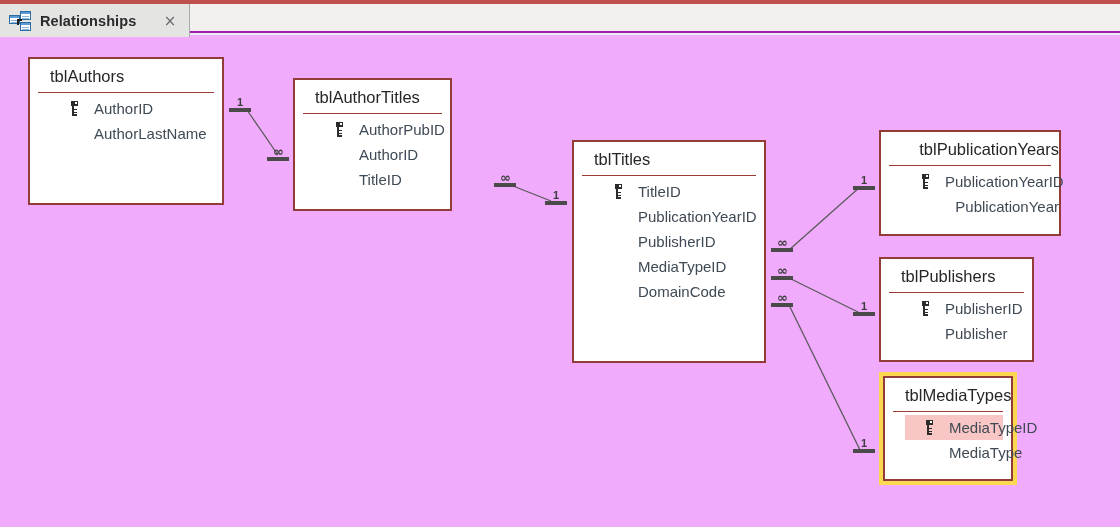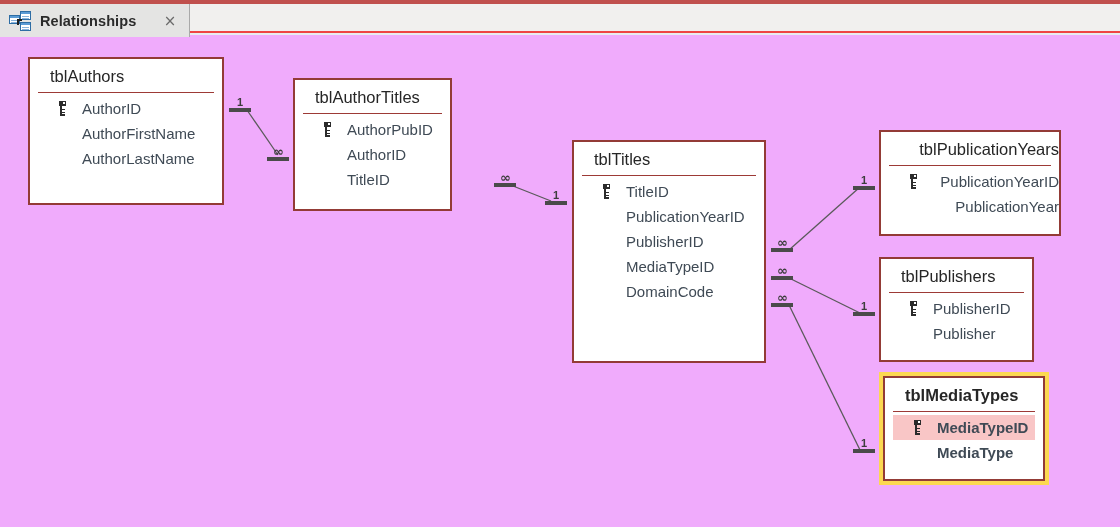--- a/index.html
+++ b/index.html
@@ -22,21 +22,21 @@
     width: 1120px; height: 4px;
     background: #c0504d;
   }
 
   
   #tab-strip {
     position: absolute;
     left: 0; top: 4px;
     width: 1120px; height: 29px;
     background: #f1f0ee;
-    border-bottom: 2px solid #ef4444;
+    border-bottom: 2px solid #a21caf;
     box-sizing: border-box;
   }
   #tab-relationships {
     position: absolute;
     left: 0; top: 0px;
     width: 190px; height: 33px;
     background: #e4e4e3;
     border-right: 1px solid #a9a9a9;
     box-sizing: border-box;
     display: flex;
@@ -134,20 +134,21 @@
     white-space: nowrap;
     font-family: "Liberation Sans", sans-serif;
   }
   .tbl-divider {
     height: 1px;
     background: #9d3a36;
     margin: 0 8px 0 8px;
   }
   .tbl-fields {
     padding-top: 3px;
+    margin-left: 12px;
   }
   .field {
     position: relative;
     height: 25px;
     line-height: 25px;
     font-size: 15px;
     color: #3f4a55;
     padding-left: 52px;
     white-space: nowrap;
     box-sizing: border-box;
@@ -281,21 +282,20 @@
           <div class="tbl-divider"></div>
           <div class="tbl-fields">
             <div class="field"><span class="key-icon">
                 <span class="k-head"></span>
                 <span class="k-hole"></span>
                 <span class="k-shaft"></span>
                 <span class="k-t1"></span>
                 <span class="k-t2"></span>
                 <span class="k-t3"></span>
               </span><span>AuthorID</span></div>
-            <div class="field"><span>AuthorFirstName</span></div>
             <div class="field"><span>AuthorLastName</span></div>
           </div>
         </div>
       </div>
       <div class="tbl" style="left: 293px; top: 43px; width: 159px; height: 133px;">
         <div class="tbl-inner">
           <div class="tbl-title">tblAuthorTitles</div>
           <div class="tbl-divider"></div>
           <div class="tbl-fields">
             <div class="field"><span class="key-icon">
@@ -358,21 +358,21 @@
                 <span class="k-hole"></span>
                 <span class="k-shaft"></span>
                 <span class="k-t1"></span>
                 <span class="k-t2"></span>
                 <span class="k-t3"></span>
               </span><span>PublisherID</span></div>
             <div class="field"><span>Publisher</span></div>
           </div>
         </div>
       </div>
-      <div class="tbl selected" style="left: 879px; top: 337px; width: 170px; height: 113px; font-weight: bold;">
+      <div class="tbl selected" style="left: 879px; top: 337px; width: 138px; height: 113px;">
         <div class="tbl-inner">
           <div class="tbl-title">tblMediaTypes</div>
           <div class="tbl-divider"></div>
           <div class="tbl-fields">
             <div class="field pk-highlight"><span class="key-icon">
                 <span class="k-head"></span>
                 <span class="k-hole"></span>
                 <span class="k-shaft"></span>
                 <span class="k-t1"></span>
                 <span class="k-t2"></span>

